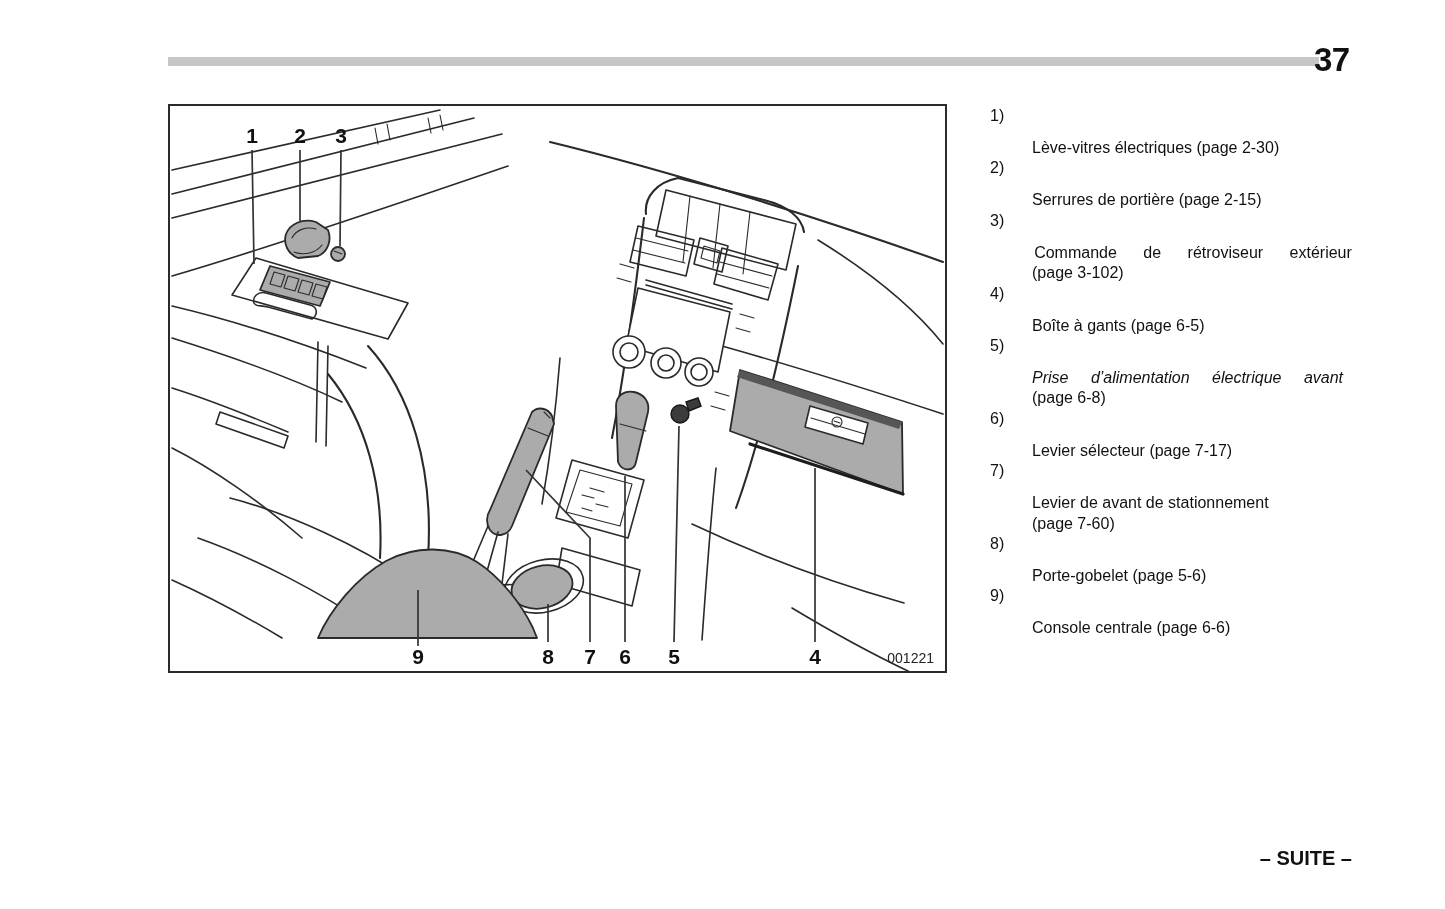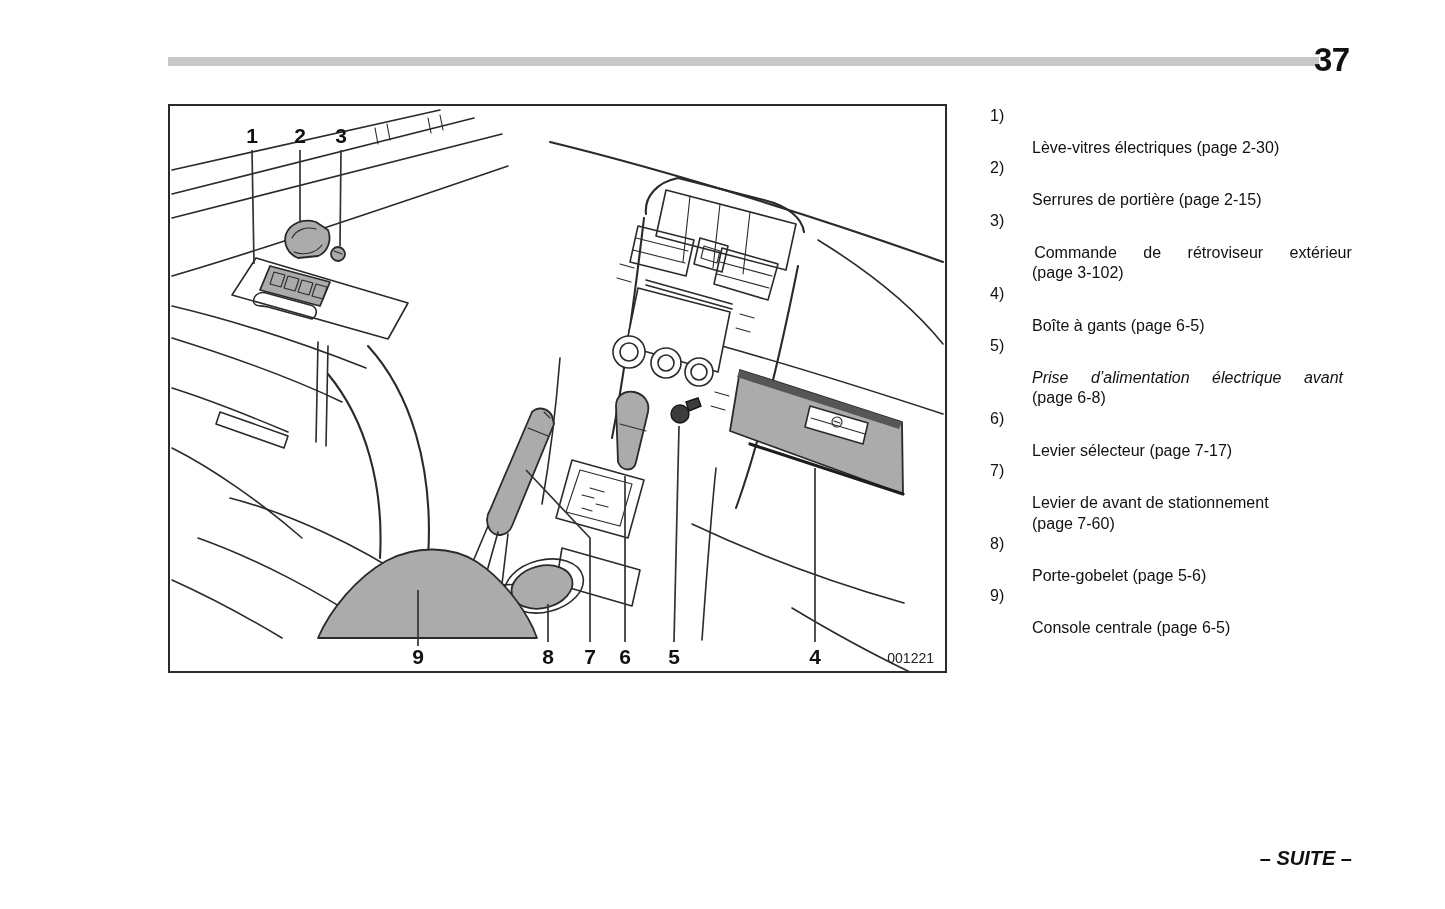--- a/index.html
+++ b/index.html
@@ -25,21 +25,21 @@
   text.callout { font-family:"Liberation Sans", sans-serif; font-size:21px; font-weight:bold; fill:#111; }
   text.code { font-family:"Liberation Sans", sans-serif; font-size:14px; fill:#222; }
   
   .legend { position:absolute; left:990px; top:106px; width:364px; font-size:16px; line-height:20.4px; }
   .legend-item { display:flex; }
   .li-num { width:42px; flex:none; }
   .li-text { flex:1;margin-top:32px; }
   .js1 { word-spacing:22px;text-align:center; }
   .js2 { word-spacing:18px;font-style:italic; }
   
-  .footer { position:absolute; right:93px; top:847px; font-size:20px; font-weight:bold; font-style:italic; }
+  .footer { position:absolute; right:93px; top:847px; font-size:20px; font-weight:bold; }
 </style>
 </head>
 <body>
 
 <div class="topbar"></div>
 <div class="page-num">37</div>
 
 <div class="frame">
   <svg viewBox="0 0 775 565" xmlns="http://www.w3.org/2000/svg">
 
@@ -233,18 +233,18 @@
   </div>
   <div class="legend-item">
     <div class="li-num">8)</div>
     <div class="li-text">
         <div>Porte-gobelet (page 5-6)</div>
       </div>
   </div>
   <div class="legend-item">
     <div class="li-num">9)</div>
     <div class="li-text">
-        <div>Console centrale (page 6-5)</div>
+        <div>Console centrale (page 6-6)</div>
       </div>
   </div>
 </div>
 
 <div class="footer">– SUITE –</div>
 
 </body></html>

